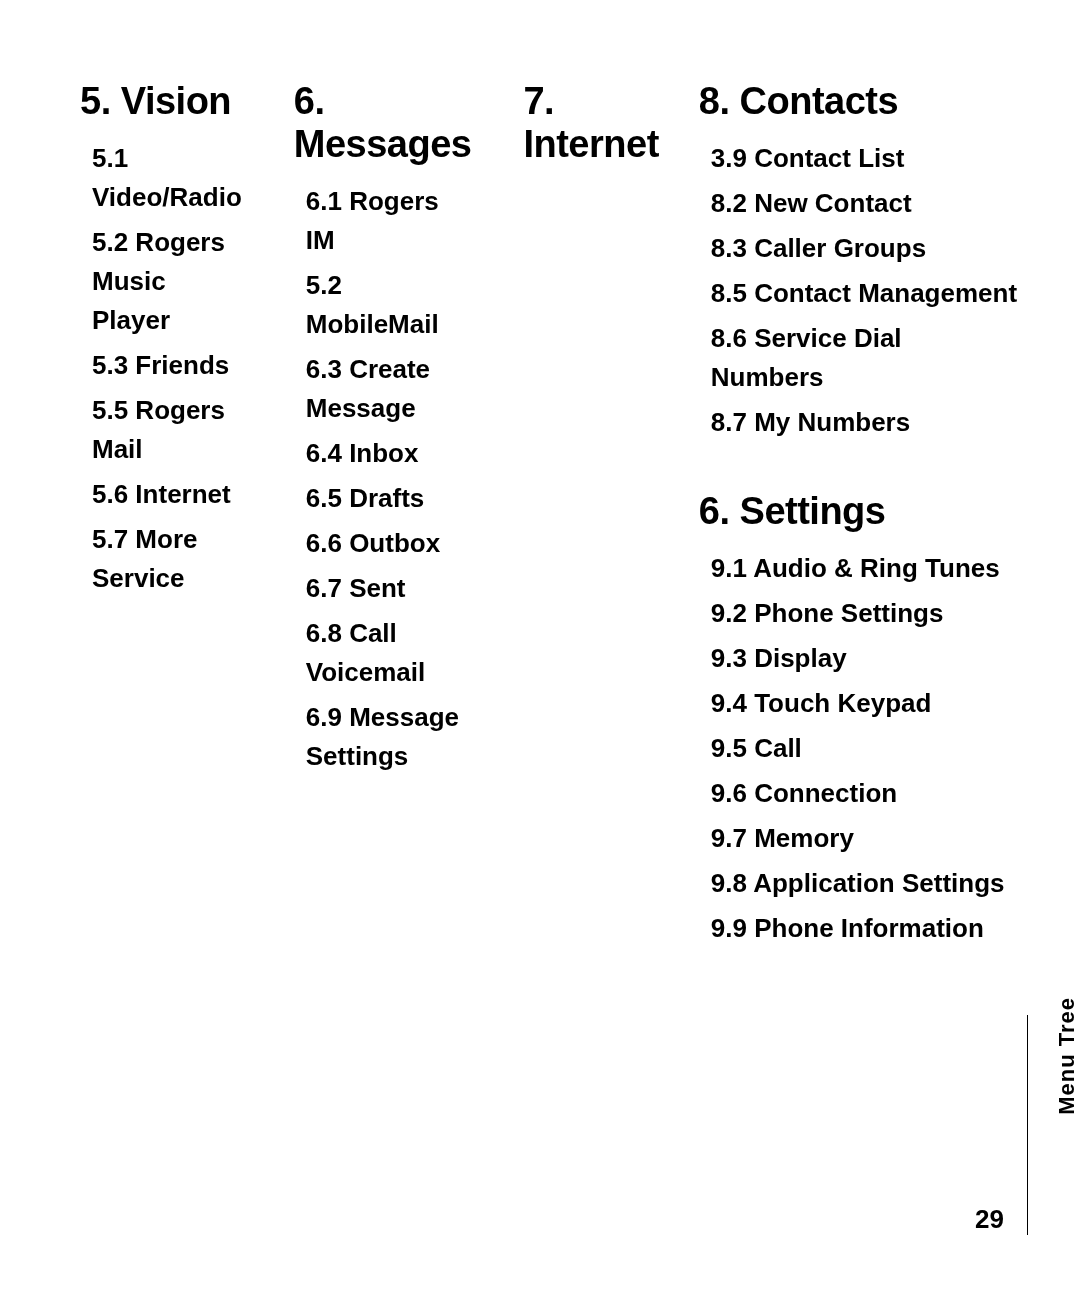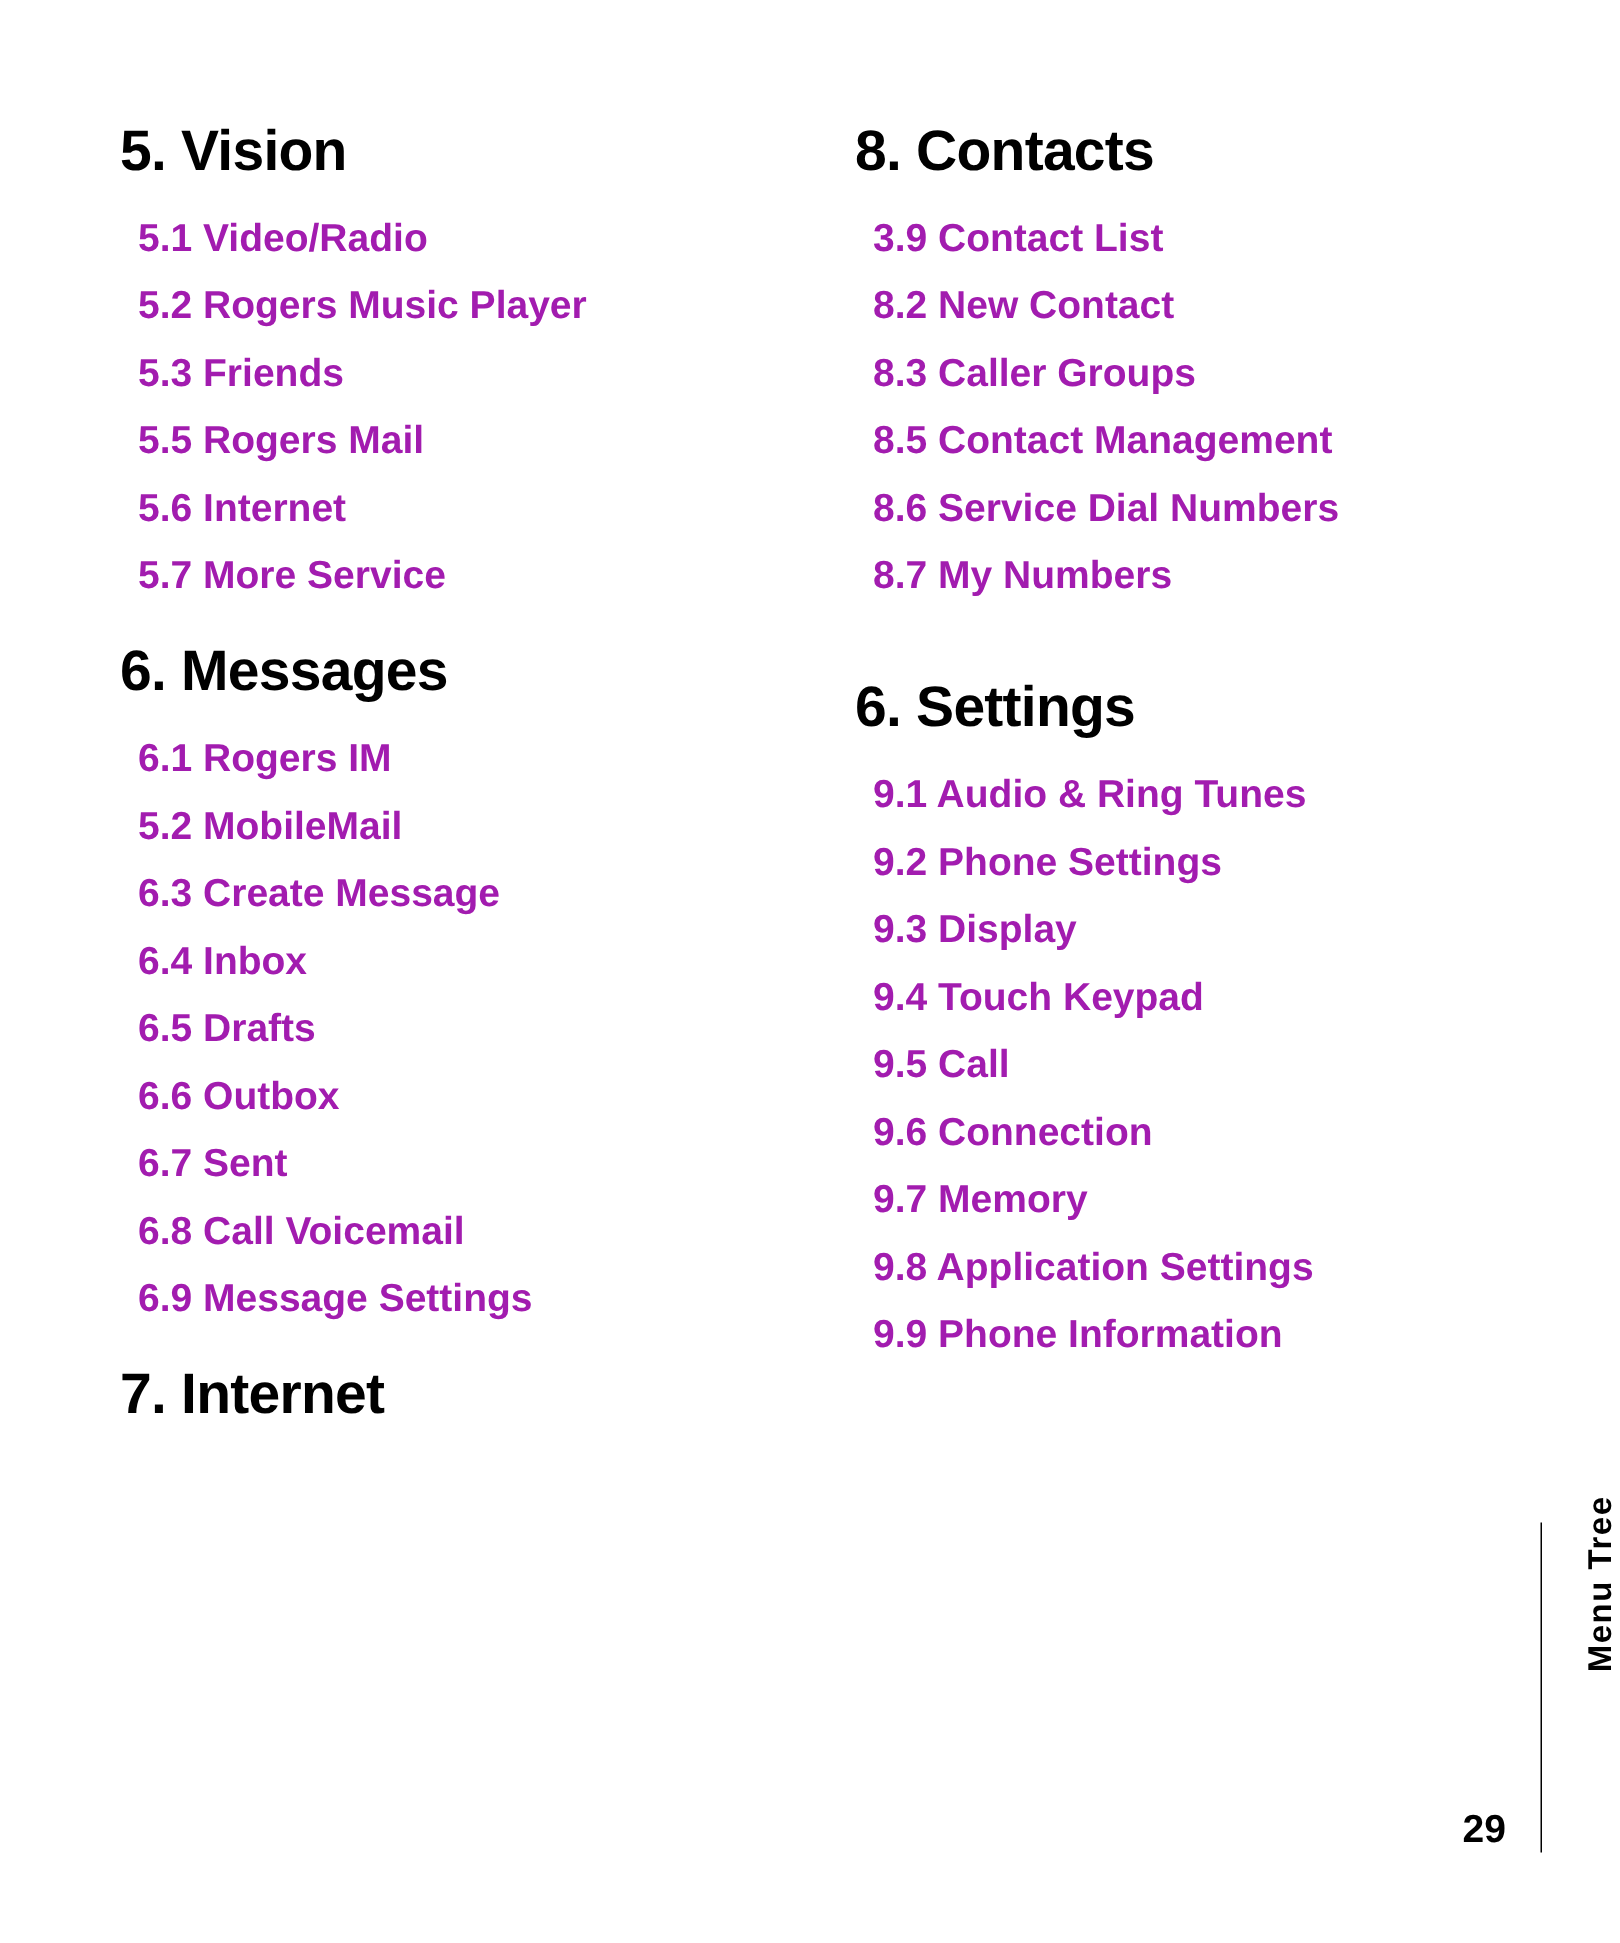--- a/index.html
+++ b/index.html
@@ -20,22 +20,22 @@
     .page-content {
       display: flex;
       flex-direction: row;
       padding: 80px 60px 60px 80px;
       gap: 40px;
     }
 
     .left-column {
       flex: 1;
       display: flex;
-      flex-direction: column;
-      gap: 24px;
+      flex-direction: row;
+      gap: 52px;
     }
 
     .right-column {
       flex: 1;
       display: flex;
       flex-direction: column;
       gap: 48px;
     }
 
     .section-title {
@@ -48,21 +48,21 @@
 
     .section-items {
       display: flex;
       flex-direction: column;
       gap: 6px;
     }
 
     .section-item {
       font-size: 26px;
       font-weight: 700;
-      color: #a21caf;
+      color: #000000;
       line-height: 1.5;
       padding-left: 12px;
     }
 
     .sidebar-label {
       position: absolute;
       right: 0;
       bottom: 180px;
       writing-mode: vertical-rl;
       transform: rotate(180deg);

